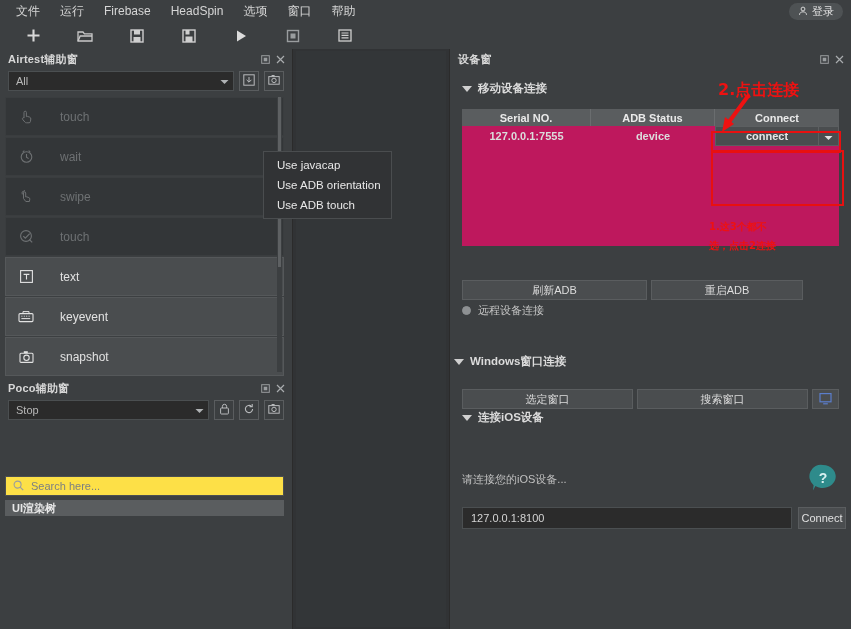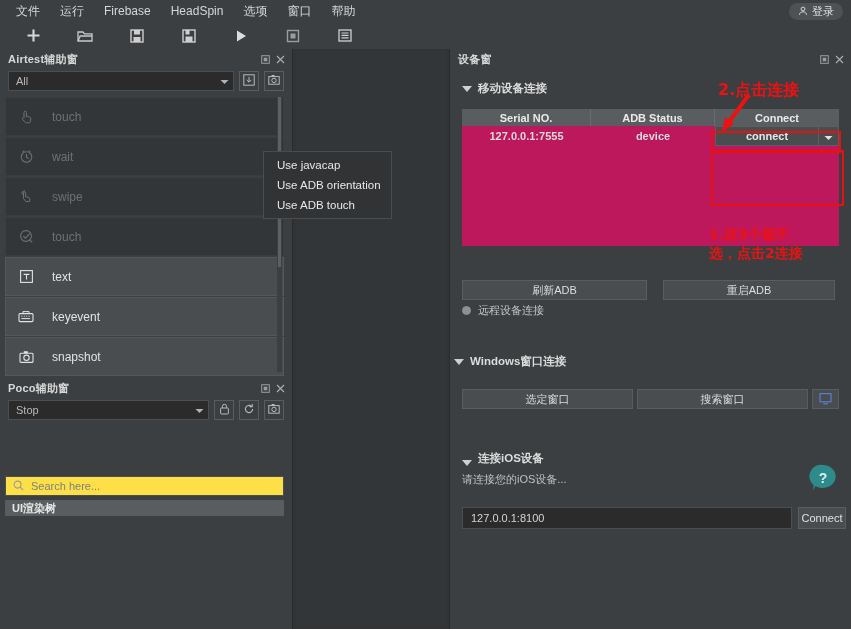--- a/index.html
+++ b/index.html
@@ -69,21 +69,21 @@
   }
   .combo .cv { flex: 1; }
   .sq-btn {
     width: 20px; height: 20px; background: #3c3f41; border: 1px solid #5a5d5f;
     display: flex; align-items: center; justify-content: center;
   }
 
   .action-list { position: absolute; left: 5px; top: 48px; width: 279px; height: 275px; }
   .action-item {
     height: 39px; margin-bottom: 1px; display: flex; align-items: center;
-    padding-left: 12px; gap: 18px; font-size: 12px;
+    padding-left: 12px; gap: 26px; font-size: 12px;
     background: #333638; color: #6e7173; border: 1px solid #3a3d3f;
   }
   .action-item.enabled { background: #4a4d4f; color: #e2e2e2; border-color: #55585a; }
   .action-item .ic { width: 16px; height: 16px; display:flex; align-items:center; justify-content:center; }
 
   .vscroll {
     position: absolute; left: 277px; top: 48px; width: 5px; height: 275px;
     background: #3c3f41;
   }
   .vscroll .thumb { position:absolute; left:1px; top:0; width:3px; height:170px; background:#5e6163; }
@@ -524,21 +524,21 @@
                       <path d="M0.5 1l4 4 4-4z" fill="#e2e2e2"></path>
                     </svg>
                 </span>
               </div>
             </div>
           </div>
         </div>
       </div>
 
       <div class="btn-wide" style="position:absolute;left:12px;top:231px;width:185px;">刷新ADB</div>
-      <div class="btn-wide" style="position:absolute;left:201px;top:231px;width:172px;margin-left:12px;">重启ADB</div>
+      <div class="btn-wide" style="position:absolute;left:201px;top:231px;width:152px;">重启ADB</div>
 
       <div class="radio-row" style="position:absolute;left:12px;top:254px;">
         <span class="radio-dot"></span>
         <span>远程设备连接</span>
       </div>
 
       <div class="section-head" style="position:absolute;left:4px;top:305px;">
         <span class="tri"></span>
         <span>Windows窗口连接</span>
       </div>
@@ -546,21 +546,21 @@
       <div class="btn-wide" style="position:absolute;left:187px;top:340px;width:171px;">搜索窗口</div>
       <div class="btn-wide" style="position:absolute;left:362px;top:340px;width:27px;">
         <span>
           <svg width="13" height="13" viewBox="0 0 13 13">
               <rect x="1" y="1.6" width="11" height="8.2" fill="none" stroke="#5b7ecb" stroke-width="1.2"></rect>
               <path d="M4.2 11.8h4.6" stroke="#5b7ecb" stroke-width="1.2"></path>
             </svg>
         </span>
       </div>
 
-      <div class="section-head" style="position:absolute;left:12px;top:402px;align-items:flex-end;">
+      <div class="section-head" style="position:absolute;left:12px;top:361px;">
         <span class="tri"></span>
         <span>连接iOS设备</span>
       </div>
       <div style="position:absolute;left:12px;top:423px;font-size:11px;color:#c0c0c0;">请连接您的iOS设备...</div>
       <div style="position:absolute;left:358px;top:414px;width:30px;height:30px;">
         <span>
           <svg width="30" height="30" viewBox="0 0 30 30">
             <path d="M15 2a13 11.5 0 11-7.6 21l-2.4 4.6.6-5.4A11.5 11.5 0 0115 2z" fill="#2e8b8b"></path>
             <text x="15" y="19.5" font-size="14" font-weight="bold" fill="#d8f0f0" text-anchor="middle" font-family="Liberation Sans, sans-serif">?</text>
           </svg>
@@ -580,16 +580,16 @@
   <div class="red-box" style="left:711px;top:131px;width:130px;height:22px;"></div>
   <div class="red-box" style="left:711px;top:150px;width:133px;height:56px;"></div>
 
   <div class="red-text" style="left:718px;top:80px;font-size:16px;">2.点击连接</div>
 
   <svg style="position:absolute;left:700px;top:92px;width:60px;height:42px;z-index:14;" viewBox="0 0 60 42">
     <path d="M48 4 L26 34" stroke="#ee1111" stroke-width="4" stroke-linecap="round"></path>
     <path d="M22 40 L25 25 L34 32 Z" fill="#ee1111"></path>
   </svg>
 
-  <div class="red-text" style="left:709px;top:217px;font-size:14px;line-height:19px;text-align:left;margin-top:8px;">1.这3个都不
+  <div class="red-text" style="left:709px;top:217px;font-size:10px;line-height:19px;text-align:left;">1.这3个都不
 选，点击2连接</div>
 
 </div>
 
 </body></html>

